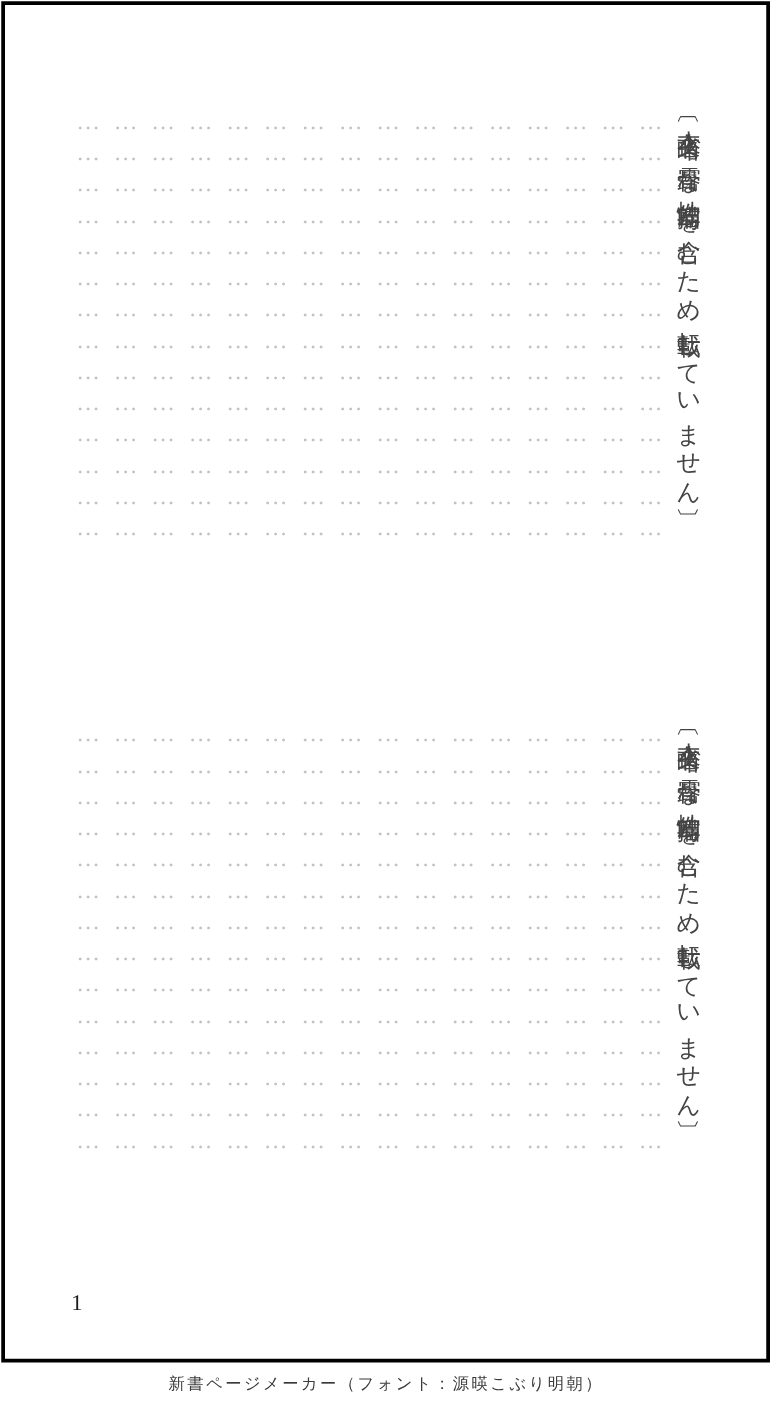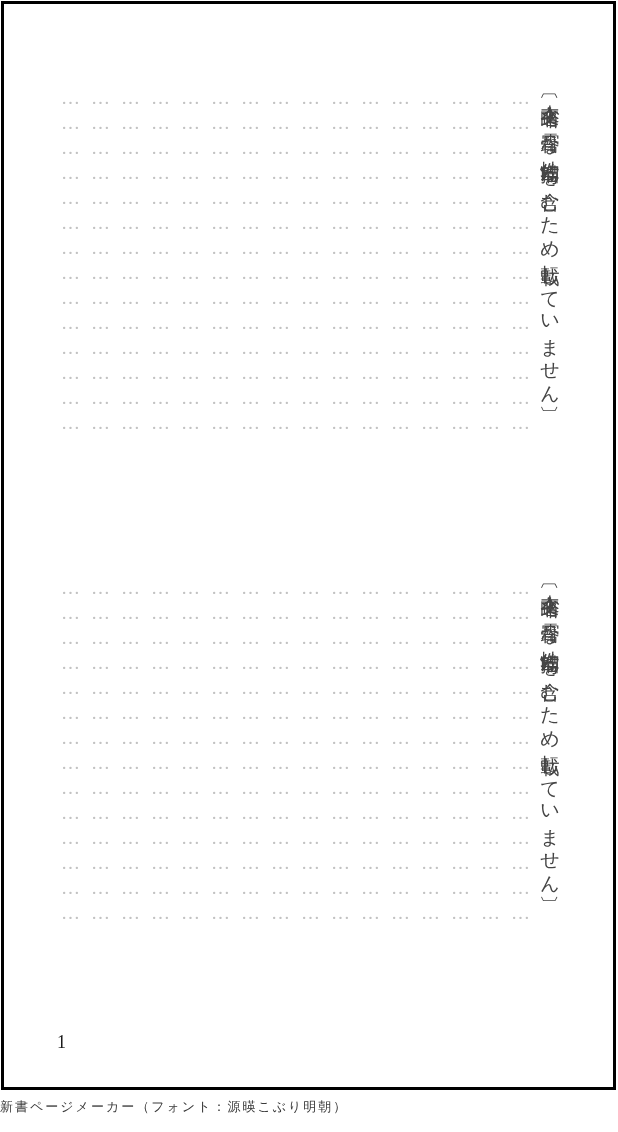--- a/index.html
+++ b/index.html
@@ -37,21 +37,21 @@
   .page-number {
     position: absolute;
     left: 53px; top: 1028px;
     font-size: 18px;
     color: #1a1a1a;
   }
   .footer-credit {
     position: absolute;
     left: 0; top: 1098px;
     width: 618px;
-    text-align: left;
+    text-align: center;
     font-size: 13px;
     letter-spacing: 2px;
     color: #3a3a3a;
     font-family: Liberation Serif, serif;
   }
 </style>
 </head>
 <body>
 
 <div class="page-frame">

